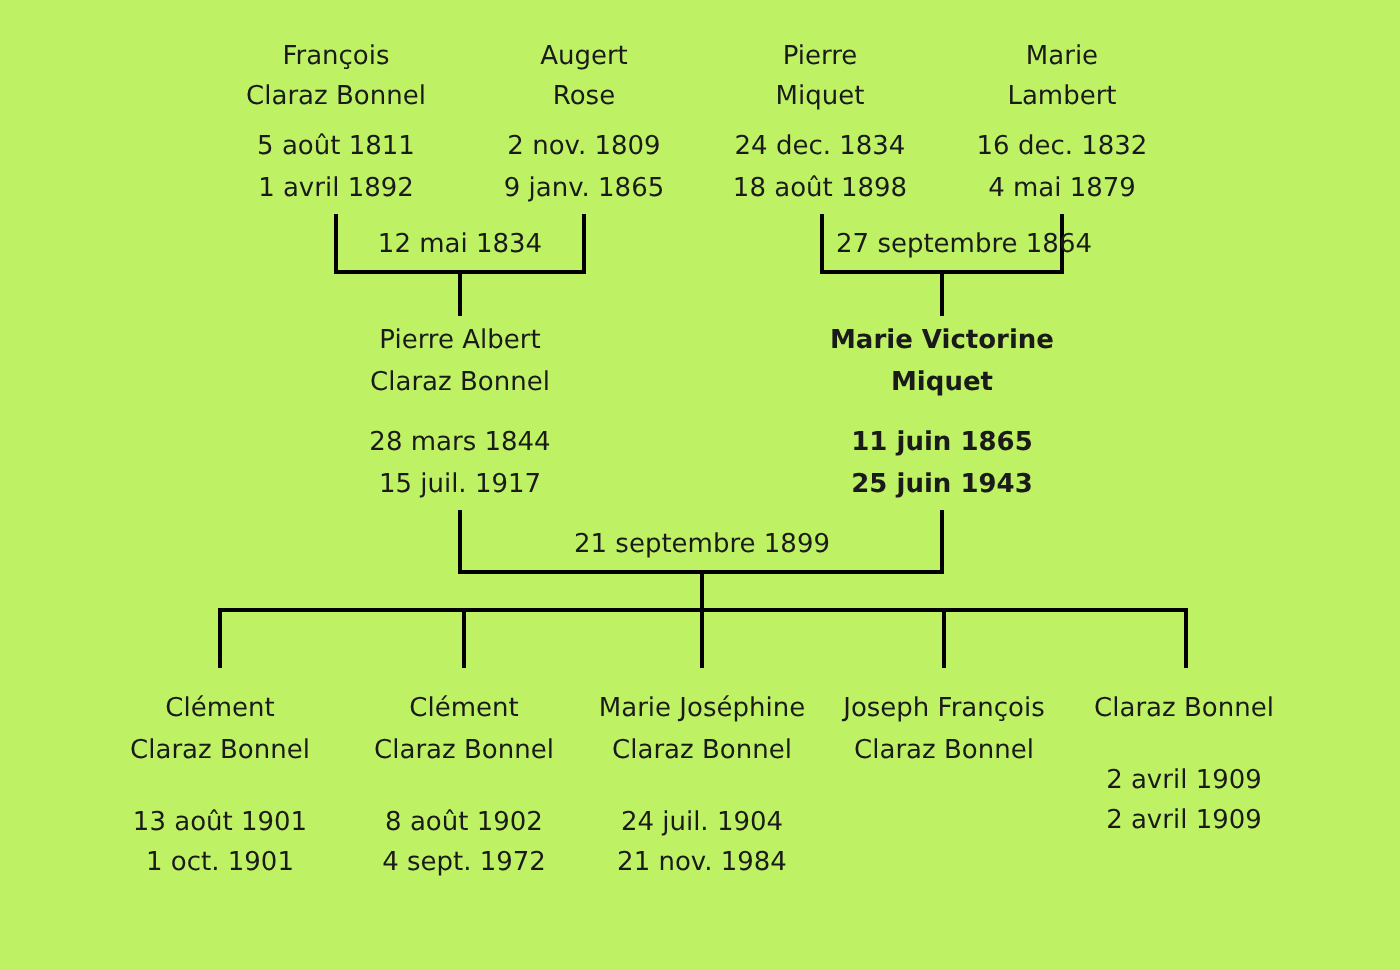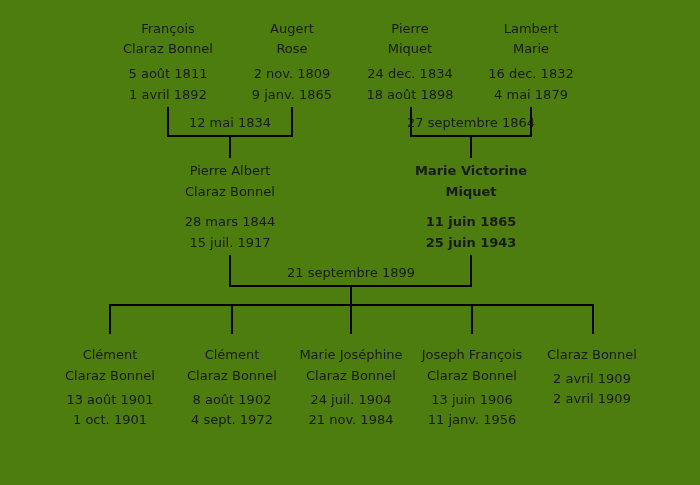--- a/index.html
+++ b/index.html
@@ -1,40 +1,40 @@
 <!DOCTYPE html>
 <html><head>
 <meta charset="utf-8">
 <style>
   html, body { margin: 0; padding: 0; }
   body { font-family: "DejaVu Sans", "Liberation Sans", sans-serif; }
   .canvas {
     position: relative;
     width: 700px;
     height: 485px;
-    background: #4d7c0f;
+    background: #bef264;
     color: #1a1a1a;
     overflow: hidden;
   }
   .person {
     position: absolute;
     text-align: center;
     font-size: 13px;
   }
   .person .nm  { line-height: 20px; white-space: nowrap; }
   .person .dt  { line-height: 21px; white-space: nowrap; }
   .g1 { width: 140px; top: 19px; }
   .g1 .nm { line-height: 20px; }
   .g1 .dates { margin-top: 4px; }
   .g2 { width: 150px; top: 160px; }
   .g2 .nm { line-height: 21px; }
   .g2 .dates { margin-top: 9px; }
   .g3 { width: 120px; top: 344px; }
   .g3 .nm { line-height: 21px; }
-  .g3 .dates { margin-top: 4px; }
+  .g3 .dates { margin-top: 16px; }
   .g3 .dt { line-height: 20px; }
   .bold { font-weight: bold; }
   .ln { position: absolute; background: #000; }
   .v  { width: 2px; }
   .h  { height: 2px; }
   .mlabel {
     position: absolute;
     width: 150px;
     text-align: center;
     font-size: 13px;
@@ -65,39 +65,39 @@
   </div>
   <div class="person g1" style="left:340px;">
     <div class="nm">Pierre</div>
     <div class="nm">Miquet</div>
     <div class="dates">
       <div class="dt">24 dec. 1834</div>
       <div class="dt">18 août 1898</div>
     </div>
   </div>
   <div class="person g1" style="left:461px;">
+    <div class="nm">Marie</div>
     <div class="nm">Lambert</div>
-    <div class="nm">Marie</div>
     <div class="dates">
       <div class="dt">16 dec. 1832</div>
       <div class="dt">4 mai 1879</div>
     </div>
   </div>
 
   <div class="ln v" style="left:167px;top:107px;height:30px;"></div>
   <div class="ln v" style="left:291px;top:107px;height:30px;"></div>
   <div class="ln h" style="left:167px;top:135px;width:126px;"></div>
   <div class="ln v" style="left:229px;top:137px;height:21px;"></div>
   <div class="mlabel" style="left:155px;top:113px;">12 mai 1834</div>
 
   <div class="ln v" style="left:410px;top:107px;height:30px;"></div>
   <div class="ln v" style="left:530px;top:107px;height:30px;"></div>
   <div class="ln h" style="left:410px;top:135px;width:122px;"></div>
   <div class="ln v" style="left:470px;top:137px;height:21px;"></div>
-  <div class="mlabel" style="left:396px;top:113px;">27 septembre 1864</div>
+  <div class="mlabel" style="left:396px;top:113px;text-align:right;">27 septembre 1864</div>
 
   <div class="person g2" style="left:155px;">
     <div class="nm">Pierre Albert</div>
     <div class="nm">Claraz Bonnel</div>
     <div class="dates">
       <div class="dt">28 mars 1844</div>
       <div class="dt">15 juil. 1917</div>
     </div>
   </div>
   <div class="person g2 bold" style="left:396px;">
@@ -142,24 +142,20 @@
     <div class="nm">Marie Joséphine</div>
     <div class="nm">Claraz Bonnel</div>
     <div class="dates">
       <div class="dt">24 juil. 1904</div>
       <div class="dt">21 nov. 1984</div>
     </div>
   </div>
   <div class="person g3" style="left:412px;">
     <div class="nm">Joseph François</div>
     <div class="nm">Claraz Bonnel</div>
-    <div class="dates">
-      <div class="dt">13 juin 1906</div>
-      <div class="dt">11 janv. 1956</div>
-    </div>
   </div>
   <div class="person g3" style="left:532px;">
     <div class="nm"></div>
     <div class="nm">Claraz Bonnel</div>
     <div class="dates">
       <div class="dt">2 avril 1909</div>
       <div class="dt">2 avril 1909</div>
     </div>
   </div>
 

